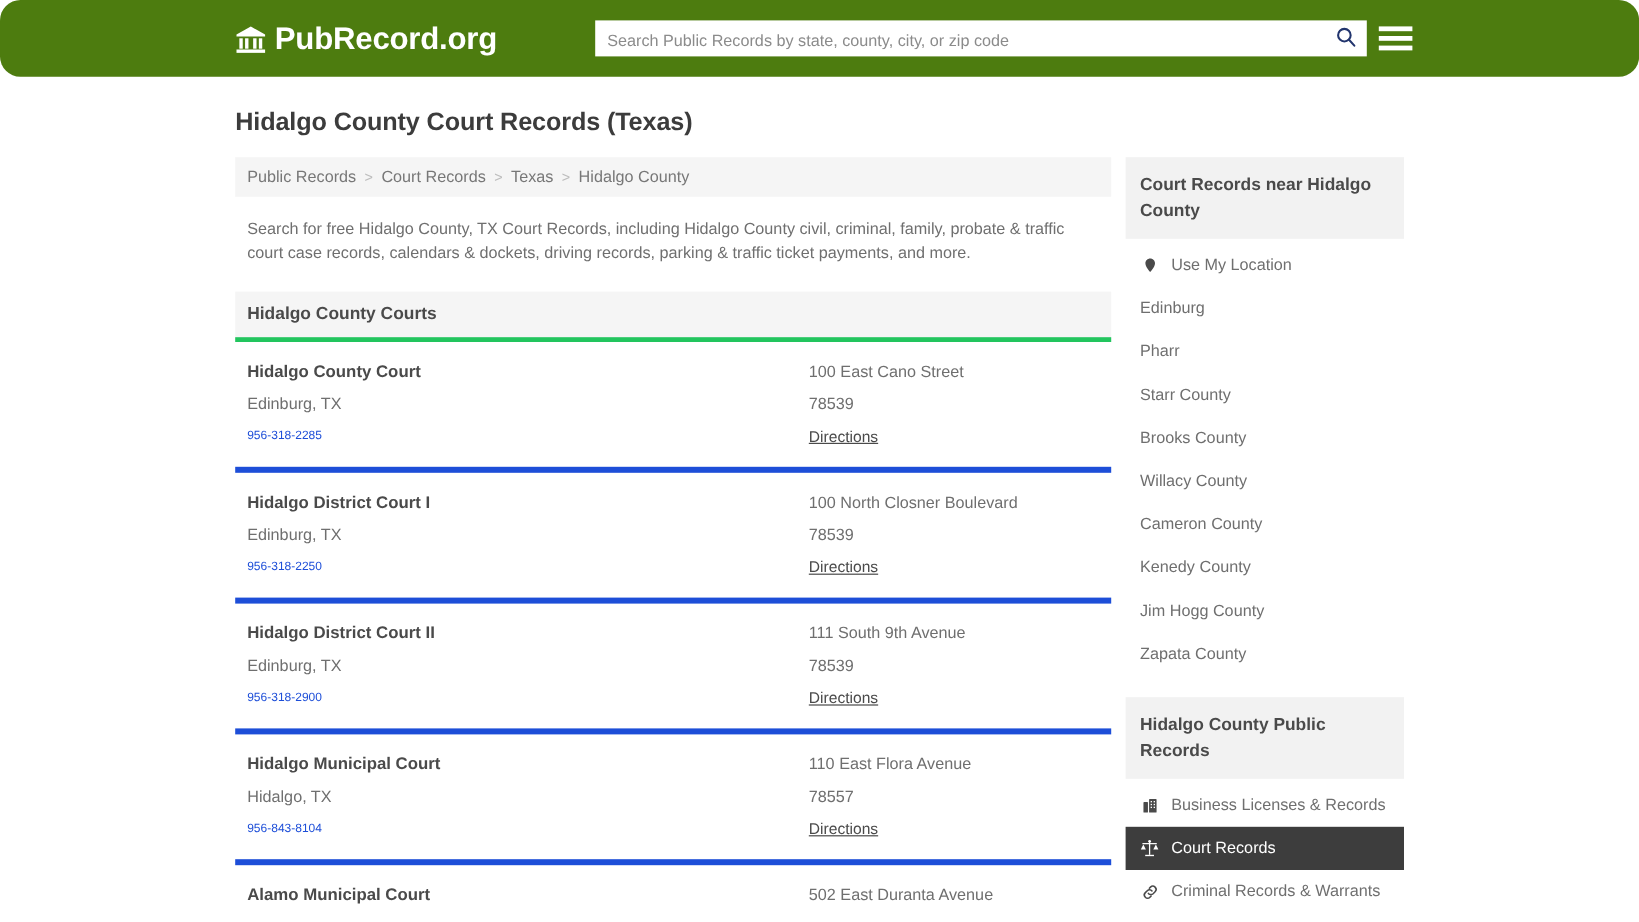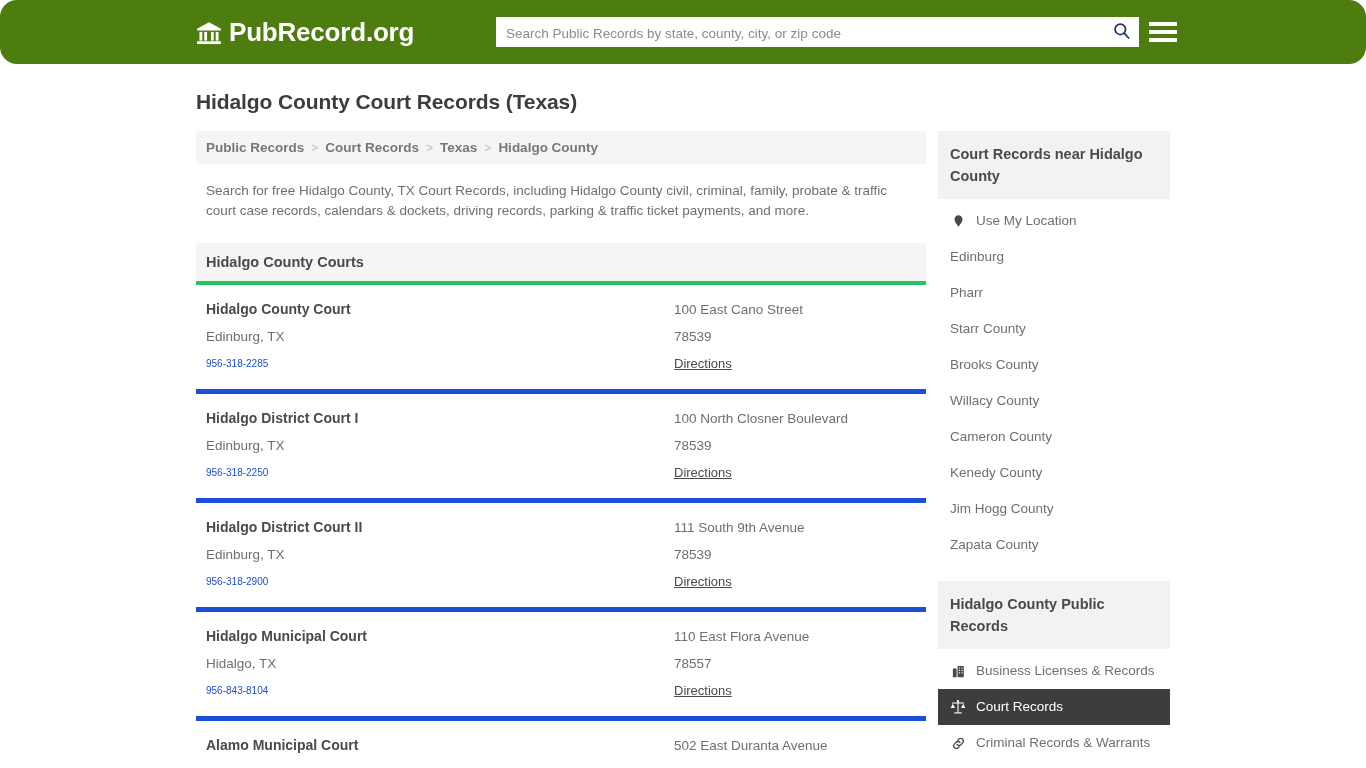--- a/index.html
+++ b/index.html
@@ -134,21 +134,20 @@
     color: #777;
     display: flex;
     flex-wrap: wrap;
     align-items: center;
     gap: 0px;
   }
   .breadcrumb a {
     color: #777;
     text-decoration: none;
     cursor: pointer;
-    font-weight: bold;
   }
   .breadcrumb .sep {
     color: #bdbdbd;
     margin: 0 7px;
     font-size: 12px;
   }
 
   .intro {
     font-size: 13.5px;
     line-height: 20px;

